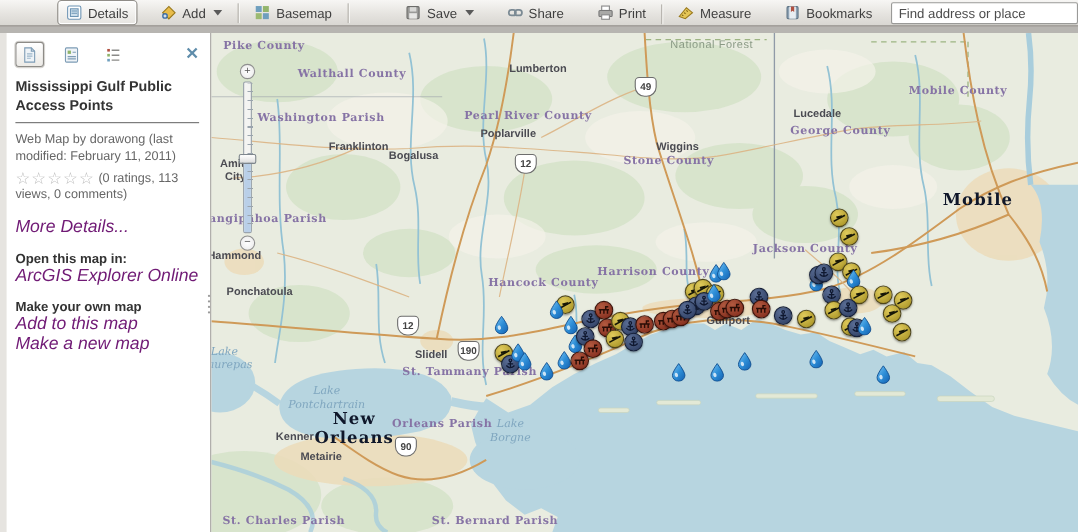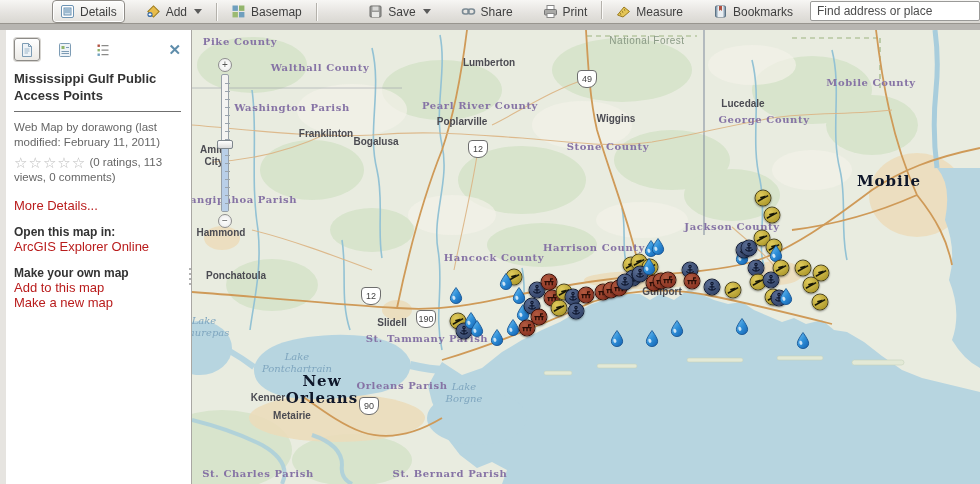--- a/index.html
+++ b/index.html
@@ -11,42 +11,42 @@
     background:linear-gradient(#f7f6f4,#e4e2de 60%,#d9d7d2);
     border-bottom:1px solid #98958f; display:flex; align-items:center;
     font-size:12px; color:#3f3f3f; }
   .tb-btn { display:flex; align-items:center; gap:5px; padding:3px 7px; border-radius:4px;
     cursor:default; white-space:nowrap; }
   .tb-btn.pressed { border:1px solid #908d88; background:linear-gradient(#fdfdfc,#e6e4e0);
     box-shadow:inset 0 0 0 1px #fff; }
   .caret { width:0; height:0; border-left:4px solid transparent; border-right:4px solid transparent;
     border-top:5px solid #5a5a5a; margin-left:2px; }
   .tb-div { width:1px; height:18px; background:#b4b1ab; margin:0 7px; box-shadow:1px 0 0 #fbfaf8; }
-  .tb-right { margin-left:auto; display:flex; align-items:flex-start; }
+  .tb-right { margin-left:auto; display:flex; align-items:flex-end; }
   .search-box { width:170px; height:20px; border:1px solid #9a9a98; border-radius:2px;
     font-size:12px; padding:0 6px; color:#333; background:#fff; margin-left:10px; }
   .search-box::placeholder { color:#4d4d4d; }
   .ticon { width:15px; height:15px; flex:0 0 auto; }
 
   
   .map { position:absolute; left:192px; top:30px; width:788px; height:454px;
     background:#e9ece0; overflow:hidden; }
   .map svg.base { position:absolute; left:0; top:0; }
   .mlabel { position:absolute; transform:translate(-50%,-50%); white-space:pre-line;
     text-align:center; pointer-events:none; line-height:1.15; }
   .mlabel.county { color:#8673a5; font-family:"DejaVu Serif", serif; font-weight:bold;
     font-size:10px; letter-spacing:.6px; }
   .mlabel.city { color:#4b4b52; font-weight:bold; font-size:10px; }
   .mlabel.bigcity { color:#0f172a; font-family:"DejaVu Serif", serif; font-weight:bold;
     font-size:15px; letter-spacing:1px; }
   .mlabel.water { color:#7fa6bf; font-family:"DejaVu Serif", serif; font-style:italic; font-size:10px; }
   .mlabel.area { color:#8a9a85; font-size:10px; letter-spacing:.5px; }
   .shield { position:absolute; transform:translate(-50%,-50%); width:20px; height:18px;
     background:#fff; border:1.5px solid #6d6d6d; border-radius:4px 4px 9px 9px;
-    font-size:9px; font-weight:normal; color:#444; display:flex; align-items:center; justify-content:center; }
+    font-size:9px; font-weight:bold; color:#444; display:flex; align-items:center; justify-content:center; }
   .marker { position:absolute; width:17px; height:17px; border-radius:50%;
     transform:translate(-50%,-50%); cursor:pointer;
     box-shadow:0 1px 2px rgba(0,0,0,.4); }
   .marker svg { position:absolute; left:1px; top:1px; width:13px; height:13px; }
   .marker.boat-ramp { background:radial-gradient(circle at 35% 30%,#e0cb5c,#b19c2e 75%); border:1.5px solid #4f461a; }
   .marker.pier { background:radial-gradient(circle at 35% 30%,#b25a40,#8a3322 75%); border:1.5px solid #3c130b; }
   .marker.marina { background:radial-gradient(circle at 35% 30%,#5a6d94,#35466b 75%); border:1.5px solid #17213a; }
   .drop { position:absolute; width:13px; height:17px; transform:translate(-50%,-88%); cursor:pointer; }
 
   
@@ -69,21 +69,21 @@
   .tabs { display:flex; align-items:center; gap:12px; margin-bottom:10px; }
   .tab { width:26px; height:23px; display:flex; align-items:center; justify-content:center;
     border-radius:3px; cursor:pointer; }
   .tab.sel { border:1px solid #8d8b87; background:linear-gradient(#fff,#eceae6); box-shadow:0 0 0 1px #d6d4d0; }
   .tab-close { margin-left:auto; color:#5f8dab; font-size:15px; font-weight:bold; cursor:pointer; line-height:1; }
   .sb-title { font-size:13px; font-weight:bold; color:#333; line-height:1.3;
     border-bottom:1px solid #6f6f6f; padding-bottom:6px; margin-bottom:8px; }
   .sb-byline { line-height:1.35; }
   .stars { color:#bcbcbc; font-size:15px; letter-spacing:1px; line-height:1; vertical-align:-2px; }
   .rating-line { margin-top:4px; line-height:1.35; }
-  a.sb-link { color:#b91c1c; text-decoration:none; display:inline-block; font-size:13px; cursor:pointer; }
+  a.sb-link { color:#701a75; text-decoration:none; display:inline-block; font-size:16px; cursor:pointer;font-style:italic; }
   .sb-bold { font-weight:bold; color:#333; font-size:12px; margin-top:12px; }
   .sec { margin-top:12px; }
   .grip { position:absolute; right:-1px; top:238px; width:5px; height:26px;
     display:flex; flex-direction:column; gap:3px; align-items:center; cursor:pointer; }
   .grip i { width:2px; height:2px; background:#9a9a9a; border-radius:50%; }
 </style>
 </head>
 <body>
 
 <div class="toolbar">
@@ -277,31 +277,31 @@
   <div style="position:absolute;left:0;top:0;width:788px;height:454px;">
       <span class="mlabel county" style="left: 48px; top: 12px;">Pike County</span>
       <span class="mlabel county" style="left: 128px; top: 38px;">Walthall County</span>
       <span class="mlabel county" style="left: 100px; top: 78px;">Washington Parish</span>
       <span class="mlabel city" style="left: 134px; top: 104px;">Franklinton</span>
       <span class="mlabel city" style="left: 184px; top: 112px;">Bogalusa</span>
       <span class="mlabel city" style="left: 297px; top: 33px;">Lumberton</span>
       <span class="mlabel county" style="left: 288px; top: 76px;">Pearl River County</span>
       <span class="mlabel city" style="left: 270px; top: 92px;">Poplarville</span>
       <span class="mlabel area" style="left: 455px; top: 11px;">National Forest</span>
-      <span class="mlabel city" style="left: 424px; top: 89px;">Wiggins</span>
+      <span class="mlabel city" style="left: 424px; top: 104px;">Wiggins</span>
       <span class="mlabel county" style="left: 416px; top: 117px;">Stone County</span>
       <span class="mlabel city" style="left: 551px; top: 74px;">Lucedale</span>
       <span class="mlabel county" style="left: 572px; top: 90px;">George County</span>
       <span class="mlabel county" style="left: 679px; top: 53px;">Mobile County</span>
       <span class="mlabel bigcity" style="left: 697px; top: 152px;">Mobile</span>
       <span class="mlabel city" style="left: 22px; top: 125px;">Amite
 City</span>
       <span class="mlabel county" style="left: 48px; top: 170px;">Tangipahoa Parish</span>
-      <span class="mlabel city" style="left: 29px; top: 203px; text-align: right;">Hammond</span>
-      <span class="mlabel city" style="left: 40px; top: 246px; padding-left: 8px;">Ponchatoula</span>
+      <span class="mlabel city" style="left: 21px; top: 203px; text-align: right;">Hammond</span>
+      <span class="mlabel city" style="left: 40px; top: 236px; padding-left: 8px;">Ponchatoula</span>
       <span class="mlabel county" style="left: 302px; top: 228px;">Hancock County</span>
       <span class="mlabel county" style="left: 402px; top: 218px;">Harrison County</span>
       <span class="mlabel county" style="left: 540px; top: 197px;">Jackson County</span>
       <span class="mlabel city" style="left: 470px; top: 262px;">Gulfport</span>
       <span class="mlabel city" style="left: 200px; top: 293px;">Slidell</span>
       <span class="mlabel county" style="left: 235px; top: 309px;">St. Tammany Parish</span>
       <span class="mlabel water" style="left: 105px; top: 332px;">Lake
 Pontchartrain</span>
       <span class="mlabel water" style="left: 12px; top: 296px;">Lake
 Maurepas</span>

